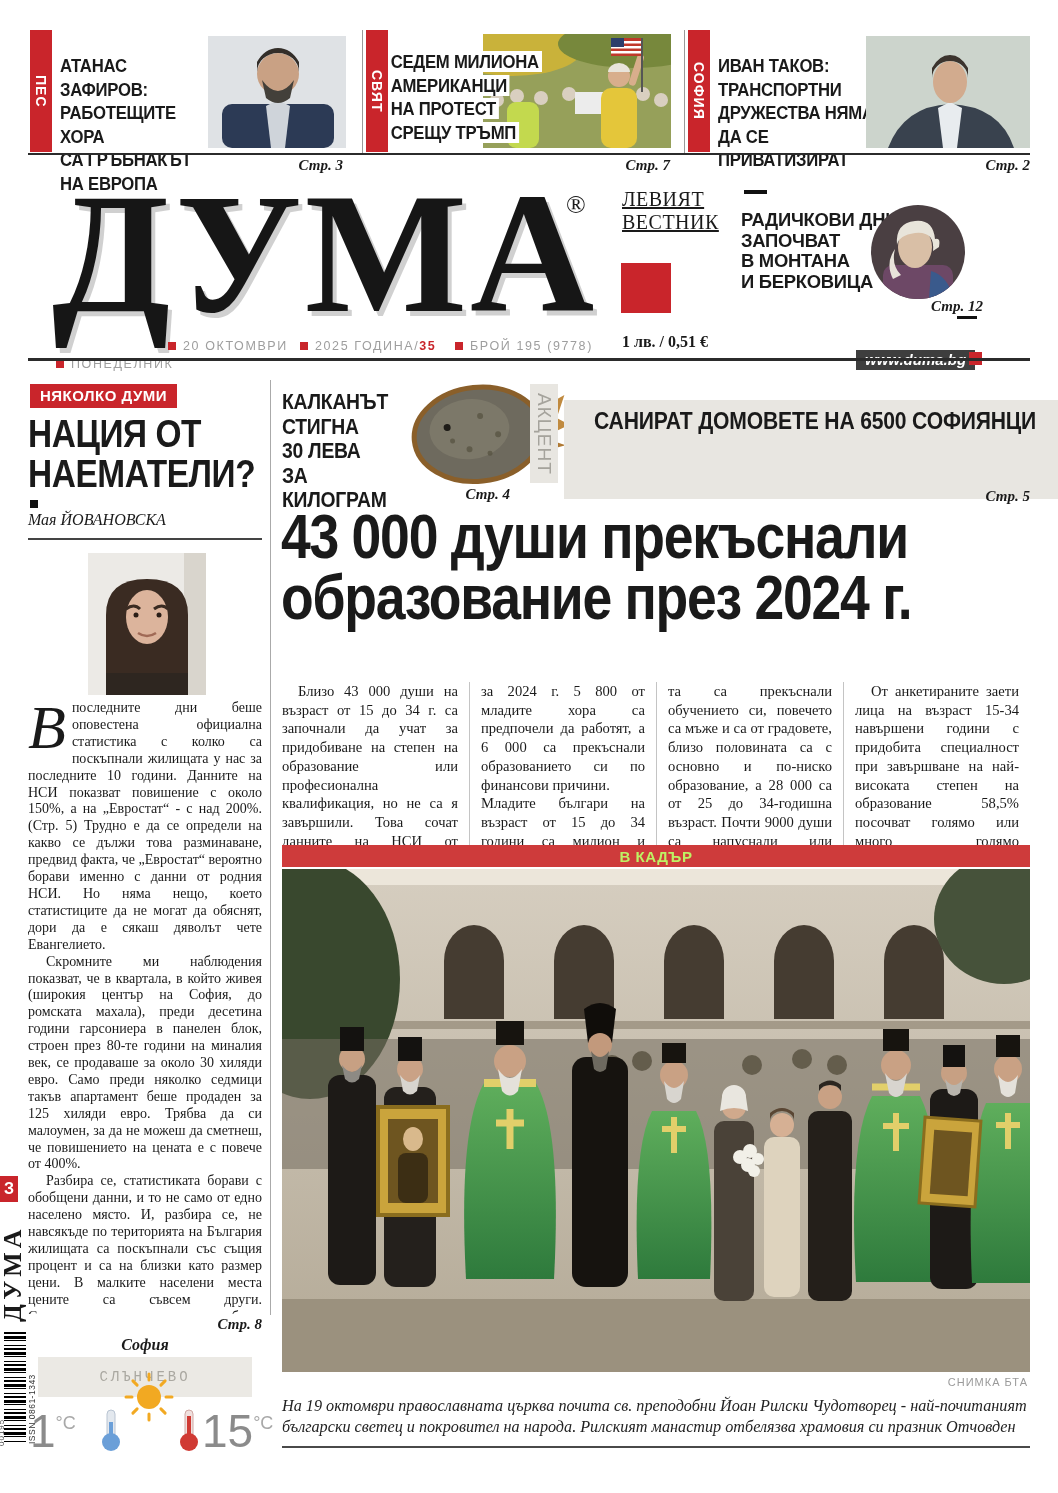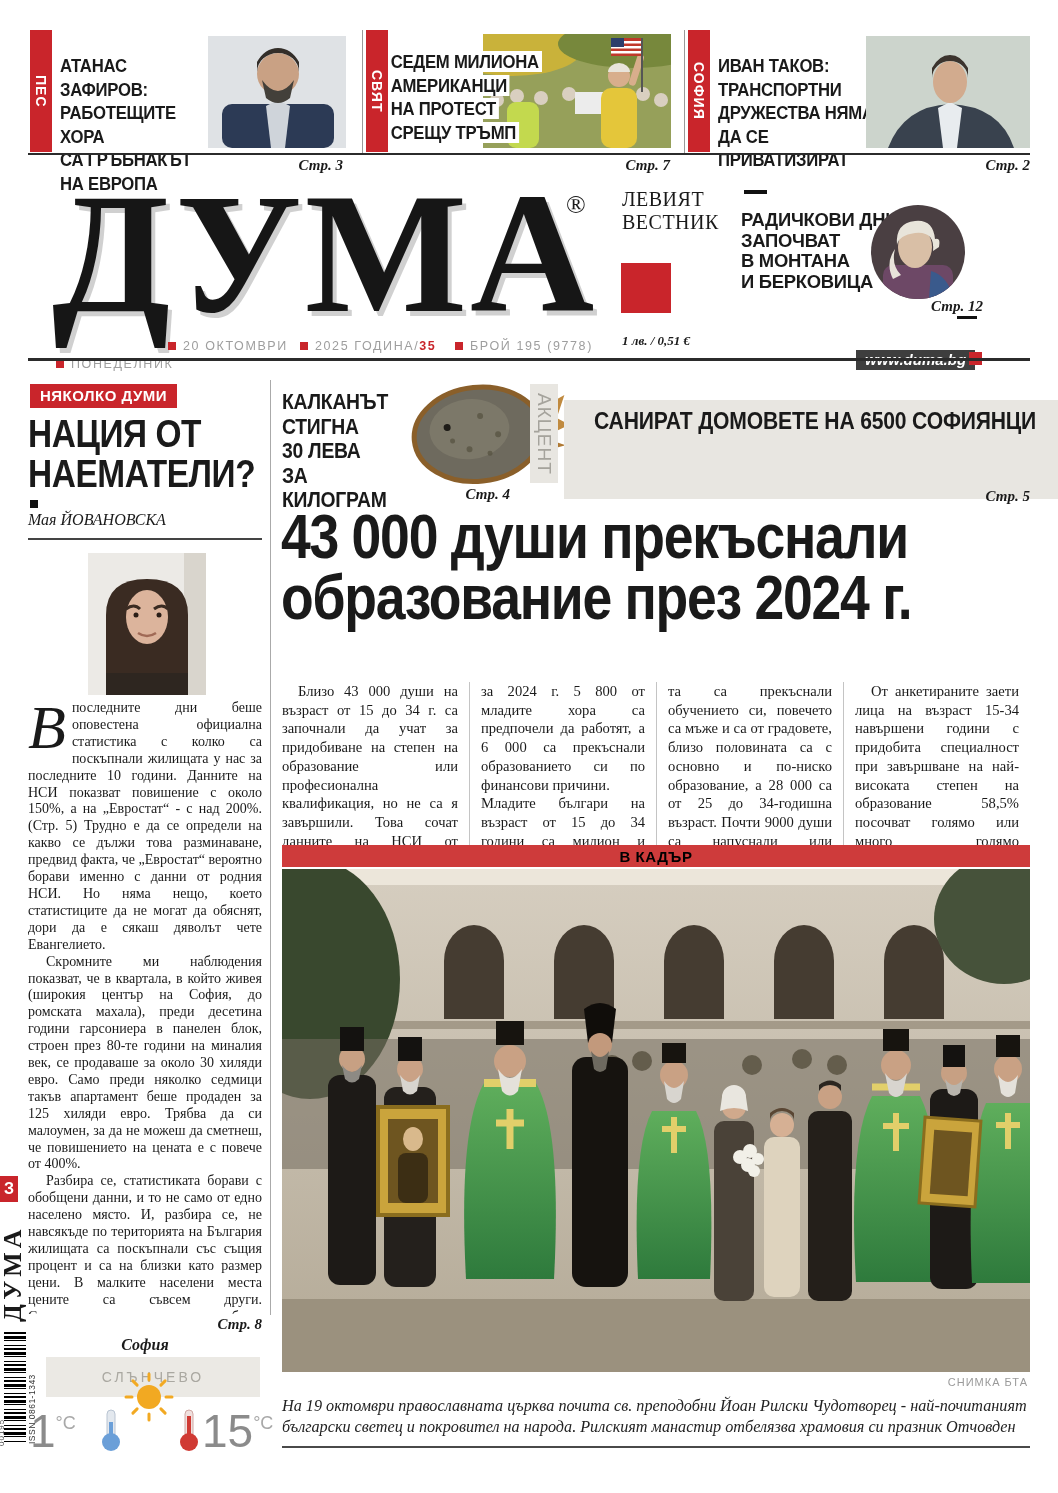--- a/index.html
+++ b/index.html
@@ -18,21 +18,21 @@
        display:flex;align-items:center;justify-content:center;}
   .tease-title{font-size:19px;line-height:23.5px;}
   .boxed{background:#fff;box-decoration-break:clone;-webkit-box-decoration-break:clone;padding:0 3px;}
   .vdiv{width:1px;background:#9a9a9a;}
   
   .logo{font-family:"Liberation Serif",serif;font-weight:700;font-size:172px;line-height:150px;
         letter-spacing:3px;color:#161616;text-shadow:4px 5px 0 rgba(40,40,40,.22);}
   .tagline{font-size:20px;line-height:23px;letter-spacing:.5px;}
   .sidehead{font-size:19px;line-height:20.5px;}
   .dash{background:#111;}
-  .price{font-size:13px;font-weight:700;font-style:italic;}
+  .price{font-size:16px;font-weight:700;}
   .www{background:#3e3e3e;color:#fff;font-family:"Liberation Sans",sans-serif;font-weight:700;
        font-style:italic;font-size:15px;padding:1px 9px 2px;}
   
   .dl{font-family:"Liberation Sans",sans-serif;font-size:12.5px;letter-spacing:1.6px;color:#9e9e9e;display:flex;align-items:center;gap:7px;}
   .dl .rs{width:8px;height:8px;background:#c9252b;display:inline-block;}
   .dl .hl{color:#c9252b;font-weight:700;}
   
   .kicker{background:#c9252b;color:#fff;font-family:"Liberation Sans",sans-serif;font-weight:700;
           font-size:15px;letter-spacing:.5px;padding:3px 10px 4px;display:inline-block;}
   .op-title{font-size:38px;line-height:40px;letter-spacing:-.5px;}
@@ -49,21 +49,21 @@
   .ak-body{font-size:14.6px;line-height:18.2px;font-style:italic;text-align:justify;}
   
   .headline{font-family:"Liberation Sans",sans-serif;font-weight:700;font-size:63px;line-height:61px;
             letter-spacing:-1.5px;transform:scaleX(.85);transform-origin:0 0;width:880px;}
   .subhead{font-family:"Liberation Sans",sans-serif;font-weight:700;font-size:26px;letter-spacing:-.4px;}
   .cols{display:flex;height:164px;overflow:hidden;}
   .col{width:187px;box-sizing:border-box;font-size:14.6px;line-height:18.7px;text-align:justify;padding-right:11px;}
   .col + .col{padding-left:11px;border-left:1px solid #c4c4c4;}
   .col .ind{text-indent:16px;display:block;}
   
-  .redbar{background:#ce3b3b;color:#000000;font-family:"Liberation Sans",sans-serif;font-weight:700;
+  .redbar{background:#ce3b3b;color:#bef264;font-family:"Liberation Sans",sans-serif;font-weight:700;
           font-size:15px;letter-spacing:.5px;display:flex;align-items:center;justify-content:center;}
   .credit{font-family:"Liberation Sans",sans-serif;font-size:11px;letter-spacing:1px;color:#9a9a9a;text-align:right;}
   .caption{font-style:italic;font-size:16.2px;line-height:21px;color:#222;}
   
   .wx-city{font-weight:700;font-style:italic;font-size:16px;text-align:center;}
   .wx-bar{background:#ebe9e4;color:#aaa8a1;font-family:"Liberation Sans",sans-serif;font-size:14px;
           letter-spacing:3px;display:flex;align-items:center;justify-content:center;}
   .wx-temp{font-family:"Liberation Sans",sans-serif;font-size:46px;color:#8b8b8b;line-height:46px;}
   .wx-deg{font-size:18px;color:#a8a8a8;vertical-align:18px;letter-spacing:0;}
   
@@ -150,21 +150,21 @@
     <path d="M66,42 a18,17 0 0 1 36,0 l0,-10 q-7,-13 -18,-13 q-11,0 -18,13z" fill="#3c342e"></path>
   </svg>
 
   <div class="abs rule" style="left:28px;top:153px;width:1002px;height:2px;"></div>
   <div class="abs pgref" style="left:248px;top:157px;width:95px;">Стр. 3</div>
   <div class="abs pgref" style="left:575px;top:157px;width:95px;">Стр. 7</div>
   <div class="abs pgref" style="left:935px;top:157px;width:95px;">Стр. 2</div>
 
   <div class="abs logo" style="left:52px;top:178px;">ДУМА</div>
   <div class="abs" style="left:566px;top:190px;font-size:26px;font-family:'Liberation Serif',serif;">®</div>
-  <div class="abs tagline pre" style="left:622px;top:188px;">ЛЕВИЯТ
+  <div class="abs tagline pre" style="left:622px;top:188px;text-decoration:underline;">ЛЕВИЯТ
 ВЕСТНИК</div>
   <div class="abs" style="left:621px;top:263px;width:50px;height:50px;background:#c9252b;"></div>
 
   <div class="abs dash" style="left:744px;top:190px;width:23px;height:4px;"></div>
   <div class="abs cond sidehead pre" style="left:741px;top:210px;width:170px;transform:scaleX(.97);transform-origin:0 0;">РАДИЧКОВИ ДНИ
 ЗАПОЧВАТ
 В МОНТАНА
 И БЕРКОВИЦА</div>
   <svg class="abs" style="left:871px;top:205px;" width="94" height="94">
     <defs>
@@ -226,21 +226,21 @@
 
   <div class="abs op-body" style="left:28px;top:700px;width:234px;height:614px;overflow:hidden;">
     <span class="dropcap">В</span>
     <p class="first">последните дни беше оповестена официална статистика с колко са поскъпнали жилищата у нас за последните 10 години. Данните на НСИ показват повишение с около 150%, а на „Евростат“ - с над 200%. (Стр. 5) Трудно е да се определи на какво се дължи това разминаване, предвид факта, че „Евростат“ вероятно борави именно с данни от родния НСИ. Но няма нещо, което статистиците да не могат да обяснят, дори да е сякаш дяволът чете Евангелието.</p>
     <p>Скромните ми наблюдения показват, че в квартала, в който живея (широкия център на София, до ромската махала), преди десетина години гарсониера в панелен блок, строен през 80-те години на миналия век, се продаваше за около 30 хиляди евро. Само преди няколко седмици такъв апартамент беше продаден за 125 хиляди евро. Трябва да си малоумен, за да не можеш да сметнеш, че повишението на цената е с повече от 400%.</p>
     <p>Разбира се, статистиката борави с обобщени данни, и то не само от едно населено място. И, разбира се, не навсякъде по територията на България жилищата са поскъпнали със същия процент и са на близки като размер цени. В малките населени места цените са съвсем други. Същевременно съвсем наскоро беше съобщено, че над 70% от българското население е концентрирано в големите градове.</p>
   </div>
   <div class="abs pgref" style="left:28px;top:1316px;width:234px;">Стр. 8</div>
 
   <div class="abs wx-city" style="left:28px;top:1336px;width:234px;">София</div>
-  <div class="abs wx-bar" style="left:46px;top:1357px;width:214px;height:40px;">СЛЪНЧЕВО</div>
+  <div class="abs wx-bar" style="left:38px;top:1357px;width:214px;height:40px;font-family:Liberation Mono, monospace;">СЛЪНЧЕВО</div>
   <div class="abs wx-temp" style="left:30px;top:1400px;"><span>1</span><span class="wx-deg">°C</span></div>
   <svg class="abs" style="left:98px;top:1408px;" width="26" height="44">
     <rect x="9" y="2" width="8" height="28" rx="4" fill="#e3e8ee" stroke="#b9c4d2"></rect>
     <rect x="11" y="14" width="4" height="16" fill="#6b9fd8"></rect>
     <circle cx="13" cy="34" r="9" fill="#6b9fd8"></circle>
   </svg>
   <svg class="abs" style="left:124px;top:1372px;" width="50" height="50">
     <circle cx="25" cy="25" r="12" fill="#f2a922"></circle>
     <g stroke="#f2a922" stroke-width="3" stroke-linecap="round">
       <line x1="25" y1="2" x2="25" y2="8"></line>

